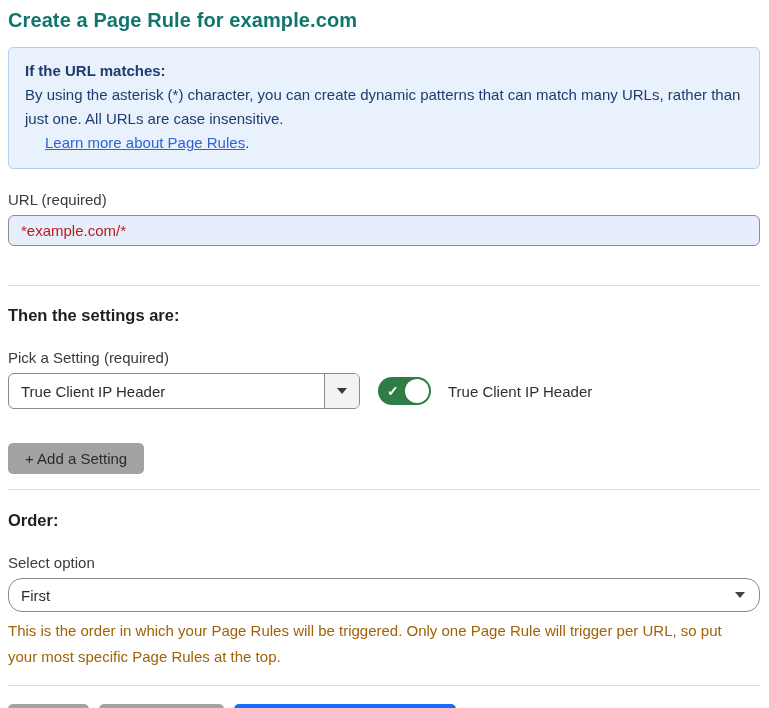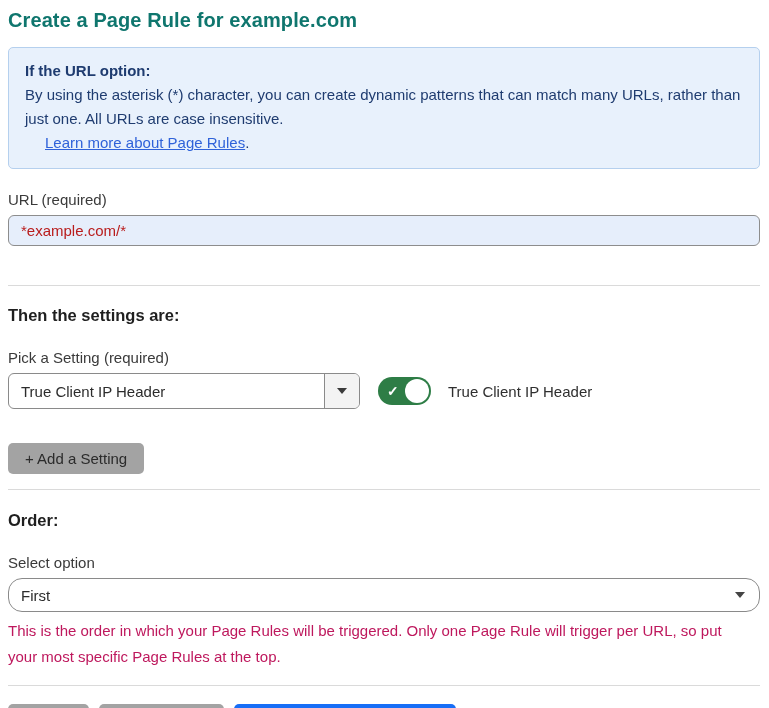--- a/index.html
+++ b/index.html
@@ -190,21 +190,21 @@
     border-left-width: 5px;
     border-right-width: 5px;
     border-top-width: 6px;
     border-top-color: #444;
   }
 
   .help-text {
     margin: 6px 0 0 0;
     font-size: 15px;
     line-height: 26px;
-    color: #be185d;
+    color: #a16207;
     max-width: 745px;
   }
 
   .footer {
     margin-top: 18px;
     display: flex;
     align-items: center;
     gap: 10px;
   }
   .btn-primary {
@@ -213,21 +213,21 @@
   }
 </style>
 </head>
 <body>
 
 <div class="page">
 
   <h1 class="page-title">Create a Page Rule for example.com</h1>
 
   <div class="info-box">
-    <div class="info-box-heading">If the URL option:</div>
+    <div class="info-box-heading">If the URL matches:</div>
     <div class="info-box-body">By using the asterisk (*) character, you can create dynamic patterns that can match many URLs, rather than just one. All URLs are case insensitive.</div>
     <div>
       <a href="#" class="learn-more-link">Learn more about Page Rules</a><span class="link-suffix">.</span>
     </div>
   </div>
 
   <div class="field-label">URL (required)</div>
   <input type="text" class="url-input" value="*example.com/*" style="">
 
   <hr class="divider divider-1">

